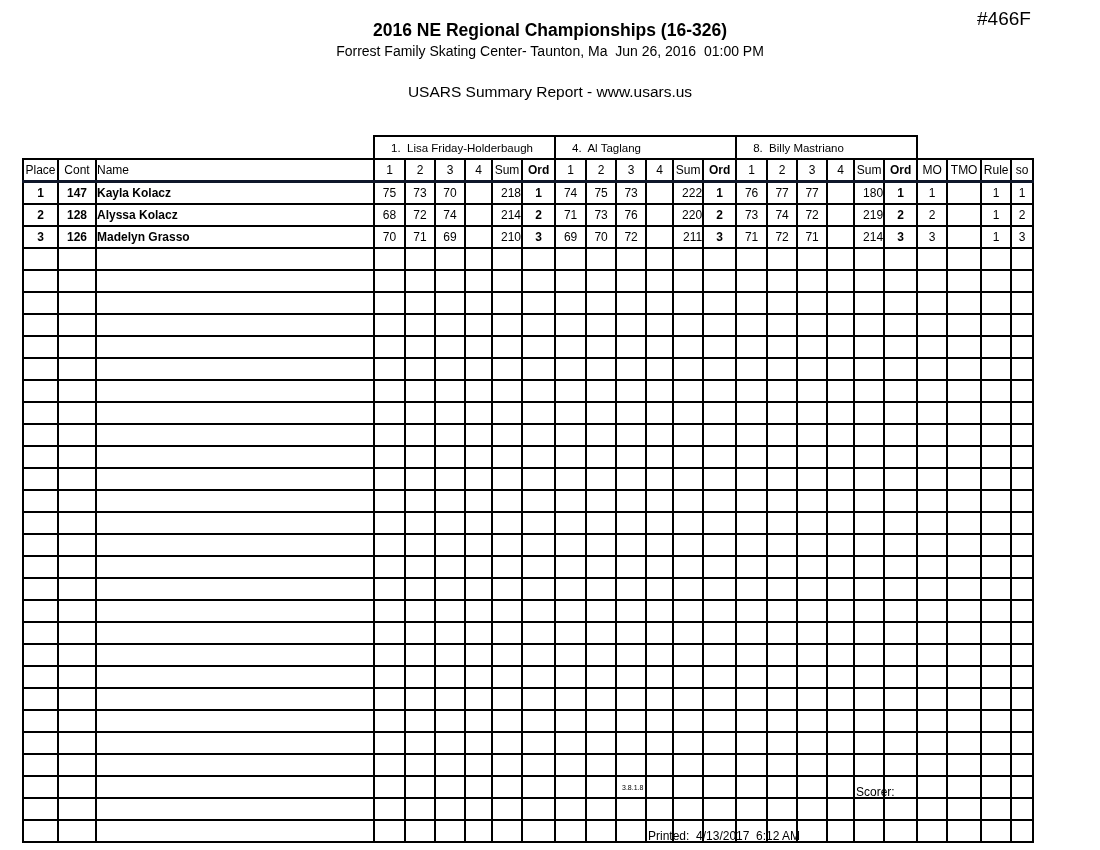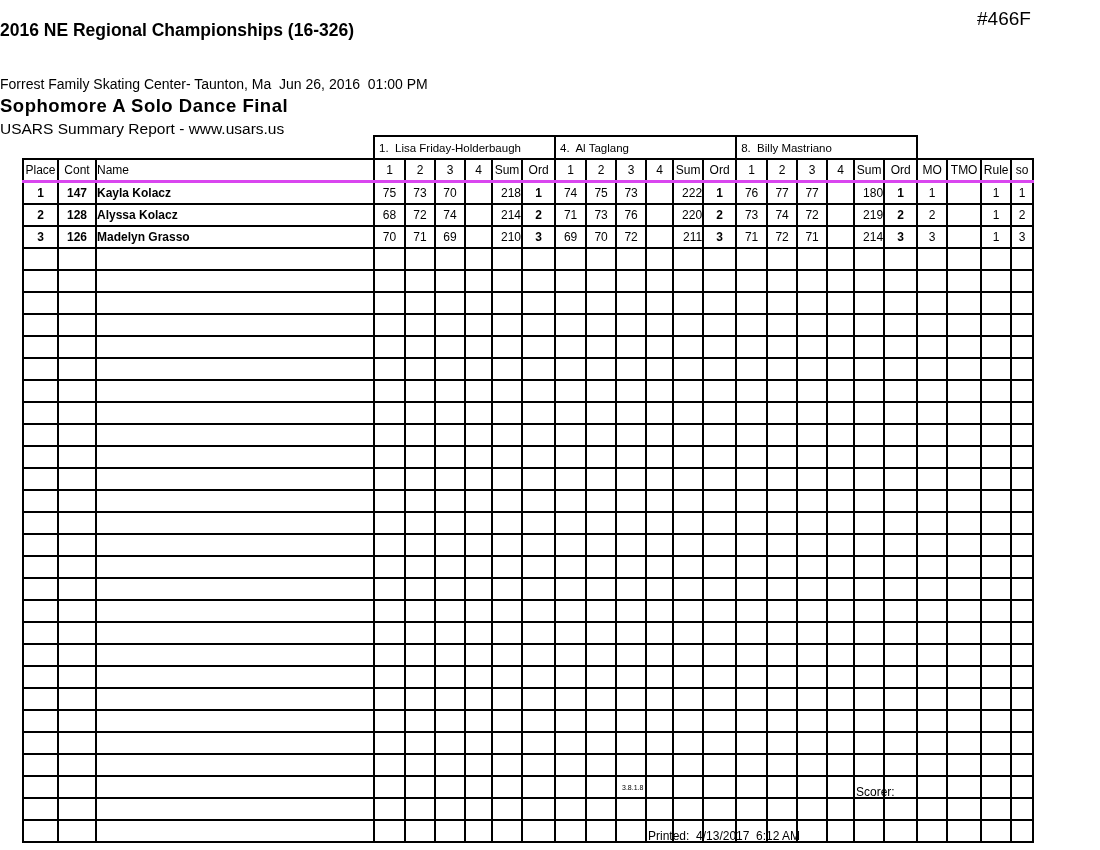--- a/index.html
+++ b/index.html
@@ -4,63 +4,62 @@
 <style>
   html,body{margin:0;padding:0;background:#fff;}
   #page{position:relative;width:1100px;height:850px;background:#ffffff;
         font-family:"Liberation Sans",sans-serif;color:#000;overflow:hidden;}
 
   
   .req-list{position:absolute;left:22px;top:18px;font-size:12.5px;line-height:16.5px;}
   .req-line{white-space:pre;}
 
   
-  .title-block{position:absolute;left:0;top:20px;width:1100px;}
+  .title-block{position:absolute;left:0;top:20px;width:1100px;text-align:center;}
   .title-main{font-size:17.5px;font-weight:bold;line-height:21px;white-space:pre;}
-  .title-venue{font-size:14px;line-height:20px;white-space:pre;margin-top:33px;}
+  .title-venue{font-size:14px;line-height:20px;white-space:pre;}
   .title-event{font-size:18.5px;font-weight:bold;line-height:24px;letter-spacing:.5px;white-space:pre;}
-  .title-report{font-size:15.5px;line-height:22px;white-space:pre;}
+  .title-report{font-size:15.5px;line-height:22px;white-space:pre;margin-top:20px;}
 
   
   .event-number{position:absolute;left:977px;top:8px;font-size:19px;font-weight:normal;}
 
   
   table.results{position:absolute;left:22px;top:135px;width:1010px;
                 border-collapse:collapse;table-layout:fixed;}
   table.results td{border:2px solid #000;height:20px;padding:0;
                    font-size:12px;overflow:hidden;white-space:nowrap;}
   tr.jrow td{height:21px;border:none;}
-  tr.jrow td.judgebox{border:2px solid #000;text-align:left;padding-left:4px;
+  tr.jrow td.judgebox{border:2px solid #000;text-align:left;padding-left:16px;
                       font-size:11.5px;white-space:pre;}
-  tr.hrow td{border-bottom:3px solid #d946ef;border-radius:6px;}
+  tr.hrow td{border-bottom:3px solid #0f172a;border-radius:6px;}
   td.c{text-align:center;}
   td.bold{font-weight:bold;}
   td.name{text-align:left;padding-left:8px;font-weight:bold;font-size:13px;}
   td.nameh{text-align:left;padding-left:8px;}
   td.sum{text-align:right;padding-right:3px;}
   td.ord{border-left:5px solid #000;border-right:5px solid #000;
          text-align:center;font-weight:bold;}
-  tr.hrow td.ord{font-weight:normal;}
+  tr.hrow td.ord{font-weight:bold;}
 
   
   .footer{position:absolute;top:784px;left:0;width:1100px;font-size:12px;}
   .version{position:absolute;left:622px;top:0;font-size:7px;}
   .printed{position:absolute;left:648px;top:1px;white-space:pre;margin-top:44px;}
   .scorer{position:absolute;left:856px;top:1px;white-space:pre;}
 </style>
 </head>
 <body>
 
 <div id="page">
 
 
   <div class="title-block">
     <div class="title-main">2016 NE Regional Championships (16-326)</div>
     <div class="title-venue">Forrest Family Skating Center- Taunton, Ma  Jun 26, 2016  01:00 PM</div>
-    <div class="title-event">Sophomore A Solo Dance Final</div>
     <div class="title-report">USARS Summary Report - www.usars.us</div>
   </div>
 
   <div class="event-number">#466F</div>
 
   <table class="results">
     <colgroup>
       <col style="width:35px">
         <col style="width:38px">
         <col style="width:278px">

